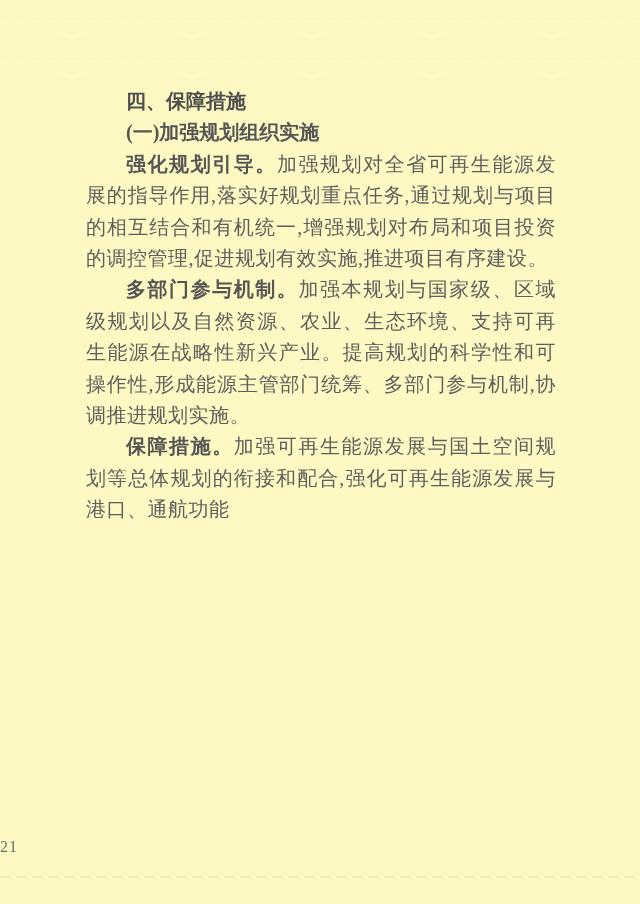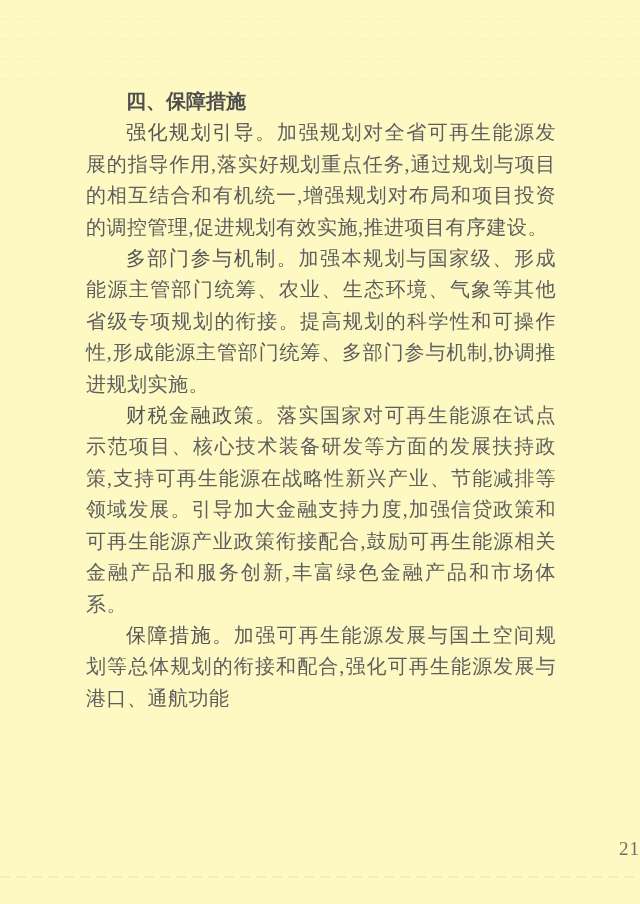--- a/index.html
+++ b/index.html
@@ -55,54 +55,54 @@
     line-height: 31.4px;
   }
   .para {
     text-indent: 2em;
     text-align: justify;
     text-justify: inter-character;
     color: #5e5e5e;
     letter-spacing: 0.5px;
   }
   .para .lead {
-    font-weight: normal;
+    font-weight: bold;
     color: #555555;
   }
   .page-number {
     position: absolute;
     left: 0;
     top: 838px;
     width: 100%;
-    text-align: right;
+    text-align: left;
     font-family: "Liberation Serif", serif;
-    font-size: 19px;
+    font-size: 16px;
     color: #6d6d6d;
     letter-spacing: 1px;
   }
 </style>
 </head>
 <body>
 
 <div class="page">
 
   <div class="scan-artifact-top"></div>
 
   <div class="content">
 
     <div class="heading">四、保障措施</div>
 
+    <div class="subheading">(一)加强规划组织实施</div>
 
     <p class="para"><span class="lead">强化规划引导。</span><span>加强规划对全省可再生能源发展的指导作用,落实好规划重点任务,通过规划与项目的相互结合和有机统一,增强规划对布局和项目投资的调控管理,促进规划有效实施,推进项目有序建设。</span></p>
 
-    <p class="para"><span class="lead">多部门参与机制。</span><span>加强本规划与国家级、形成能源主管部门统筹、农业、生态环境、气象等其他省级专项规划的衔接。提高规划的科学性和可操作性,形成能源主管部门统筹、多部门参与机制,协调推进规划实施。</span></p>
+    <p class="para"><span class="lead">多部门参与机制。</span><span>加强本规划与国家级、区域级规划以及自然资源、农业、生态环境、支持可再生能源在战略性新兴产业。提高规划的科学性和可操作性,形成能源主管部门统筹、多部门参与机制,协调推进规划实施。</span></p>
 
 
 
-    <p class="para"><span class="lead">财税金融政策。</span><span>落实国家对可再生能源在试点示范项目、核心技术装备研发等方面的发展扶持政策,支持可再生能源在战略性新兴产业、节能减排等领域发展。引导加大金融支持力度,加强信贷政策和可再生能源产业政策衔接配合,鼓励可再生能源相关金融产品和服务创新,丰富绿色金融产品和市场体系。</span></p>
 
     <p class="para"><span class="lead">保障措施。</span><span>加强可再生能源发展与国土空间规划等总体规划的衔接和配合,强化可再生能源发展与港口、通航功能</span></p>
 
   </div>
 
   <div class="page-number">21</div>
 
   <div class="scan-artifact-bottom"></div>
 
 </div>

